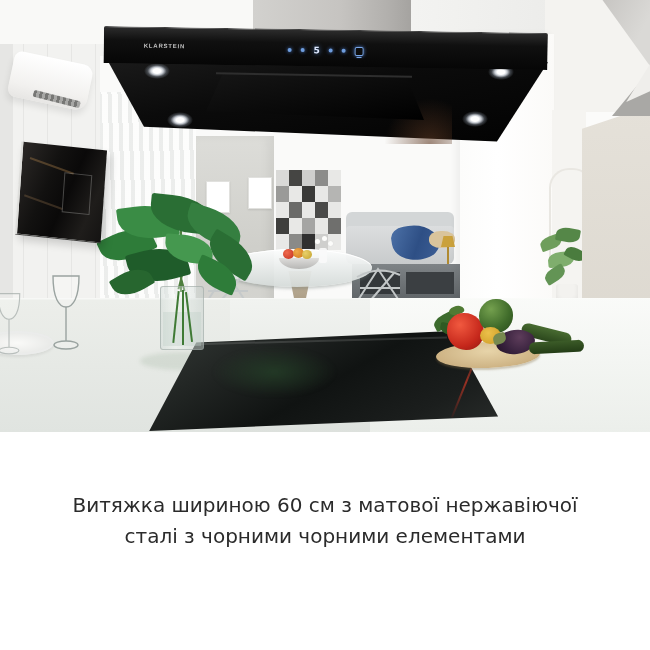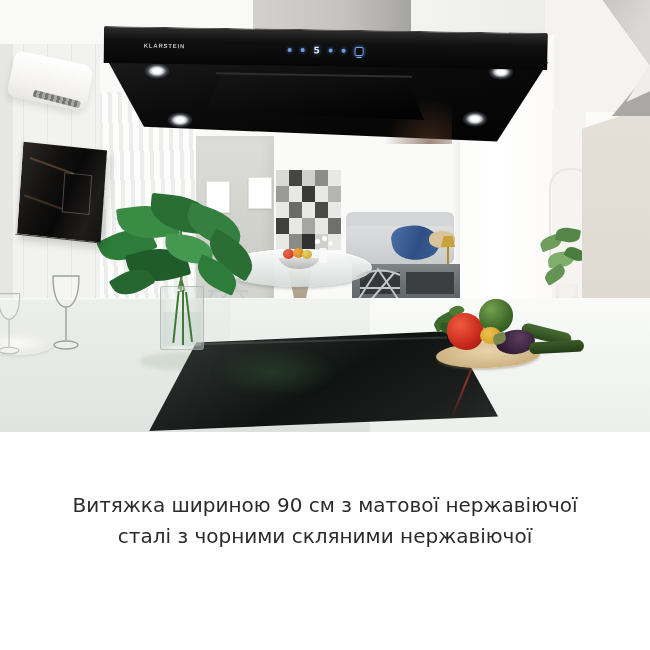--- a/index.html
+++ b/index.html
@@ -354,18 +354,18 @@
         <span class="tdisplay">5</span>
         <span class="tdot"></span>
         <span class="tdot"></span>
         <span class="tlight"></span>
       </div>
     </div>
   </div>
 
   <div class="caption">
     <p class="desc">
-      <span>Витяжка шириною 90 см з матової нержавіючої</span>
-      <span>сталі з чорними скляними нержавіючої</span>
+      <span>Витяжка шириною 60 см з матової нержавіючої</span>
+      <span>сталі з чорними чорними елементами</span>
     </p>
   </div>
 
 </div>
 
 </body></html>

